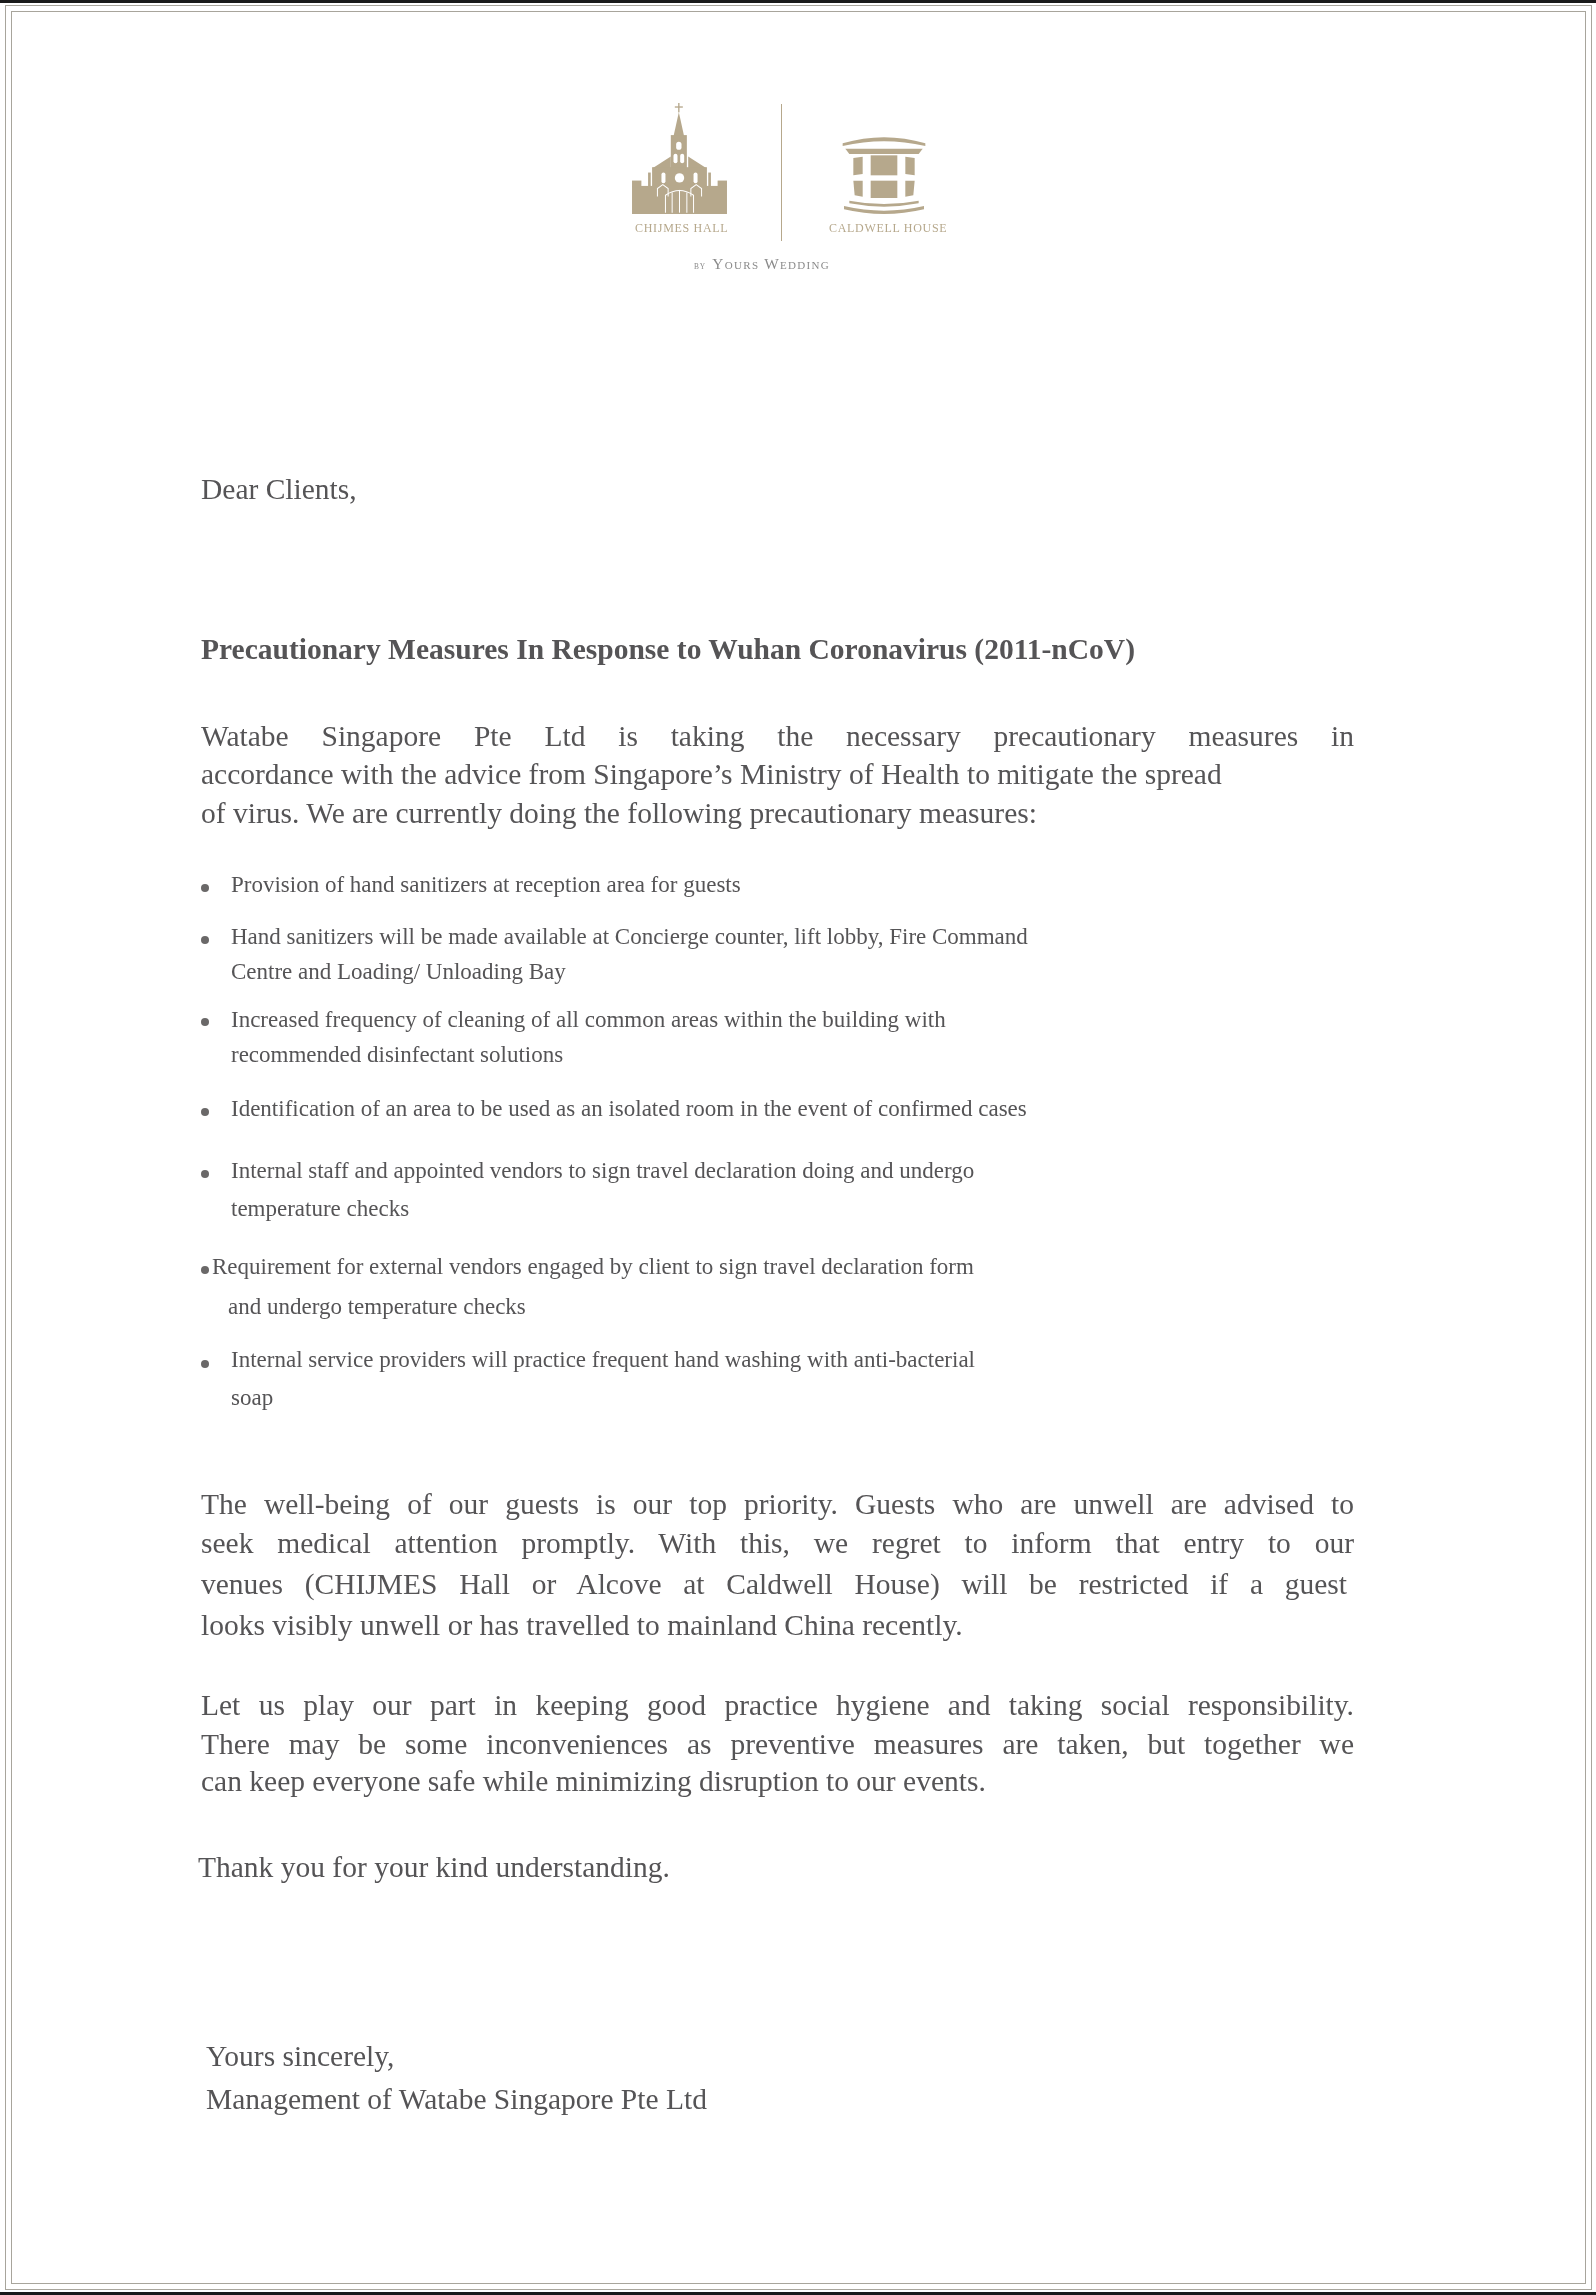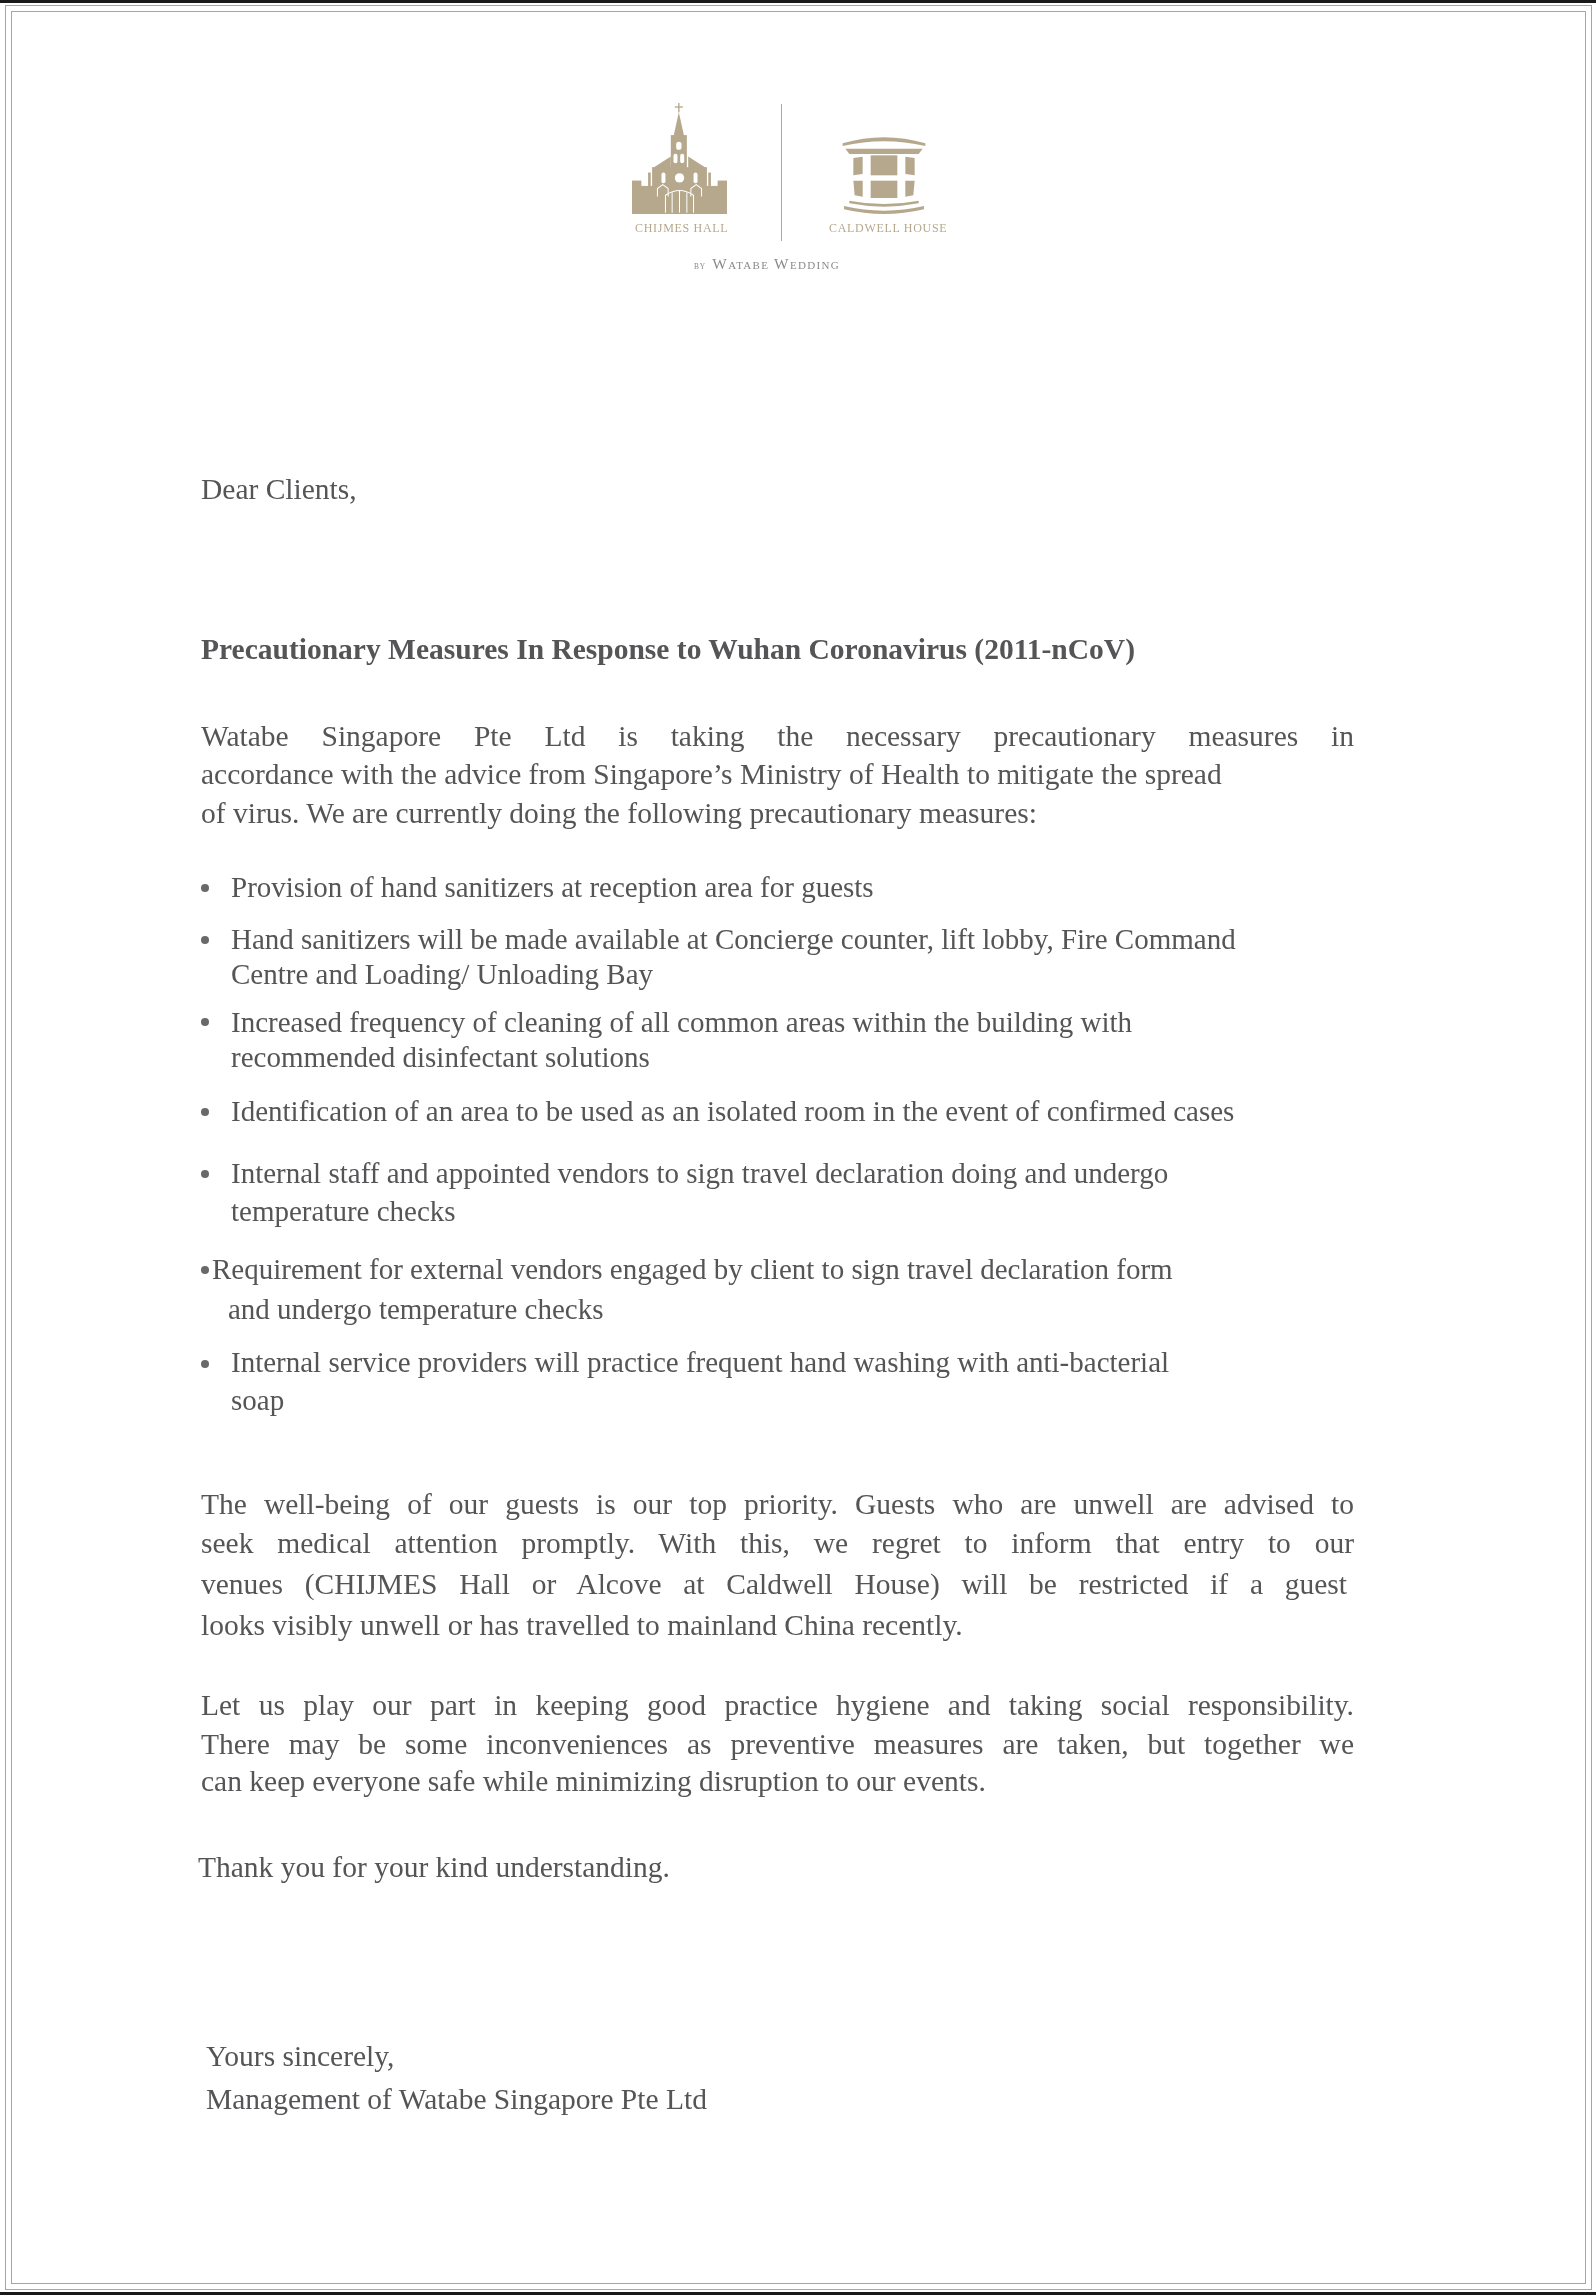--- a/index.html
+++ b/index.html
@@ -16,21 +16,21 @@
   .divider { position: absolute; left: 781px; top: 104px; width: 1.3px; height: 137px; background: #b6a88c; }
   .byline { position: absolute; top: 255px; left: 694px; font-family: "Liberation Serif", serif; color: #8a8a8a; white-space: nowrap; }
   .byline .by { font-size: 7.4px; letter-spacing: 0.7px; margin-right: 6.7px; }
   .byline .brand { font-size: 15.4px; letter-spacing: 1.3px; font-variant: small-caps; }
 
   .letter { position: absolute; left: 0; top: 0; width: 1597px; font-family: "Liberation Serif", serif; color: #555456; }
   .line { position: absolute; left: 201px; font-size: 29.5px; white-space: nowrap; line-height: 1; }
   .justify { width: 1153px; text-align: justify; text-align-last: justify; }
   .heading { font-weight: bold; font-size: 29.5px; }
   .bullet-dot { position: absolute; left: 201px; width: 8px; height: 8px; border-radius: 50%; background: #6a6868; }
-  .bullet-text { position: absolute; left: 231px; font-size: 29px; white-space: nowrap; line-height: 1; }
+  .bullet-text { position: absolute; left: 231px; font-size: 23px; white-space: nowrap; line-height: 1; }
 </style>
 </head>
 <body>
 
 <div class="strip-top"></div>
 <div class="strip-bottom"></div>
 <div class="border-outer"></div>
 <div class="border-inner"></div>
 
 <div class="logo">
@@ -81,21 +81,21 @@
       <path d="M18 70 L32 70 L32 94 L20 92 Z"></path>
       <rect x="44" y="70" width="40" height="26"></rect>
       <path d="M96 70 L110 70 L108 92 L96 94 Z"></path>
       <path d="M12 100 Q64 110 116 100 L116 104 Q64 114 12 104 Z"></path>
       <path d="M4 108 Q64 122 124 108 L124 113 Q64 127 4 113 Z"></path>
     </g>
   </svg>
   <span class="logo-label" style="left:829px; top:221px;">CALDWELL HOUSE</span>
 
   <div class="byline">
-    <span class="by">BY</span><span class="brand">Watabe Wedding</span>
+    <span class="by">BY</span><span class="brand">Yours Wedding</span>
   </div>
 </div>
 
 <div class="letter">
   <div class="line" style="top:475px;">Dear Clients,</div>
 
   <div class="line heading" style="top:635px;">Precautionary Measures In Response to Wuhan Coronavirus (2011-nCoV)</div>
 
   <div>
     <div class="line justify" style="top:722px;">Watabe Singapore Pte Ltd is taking the necessary precautionary measures in</div>

